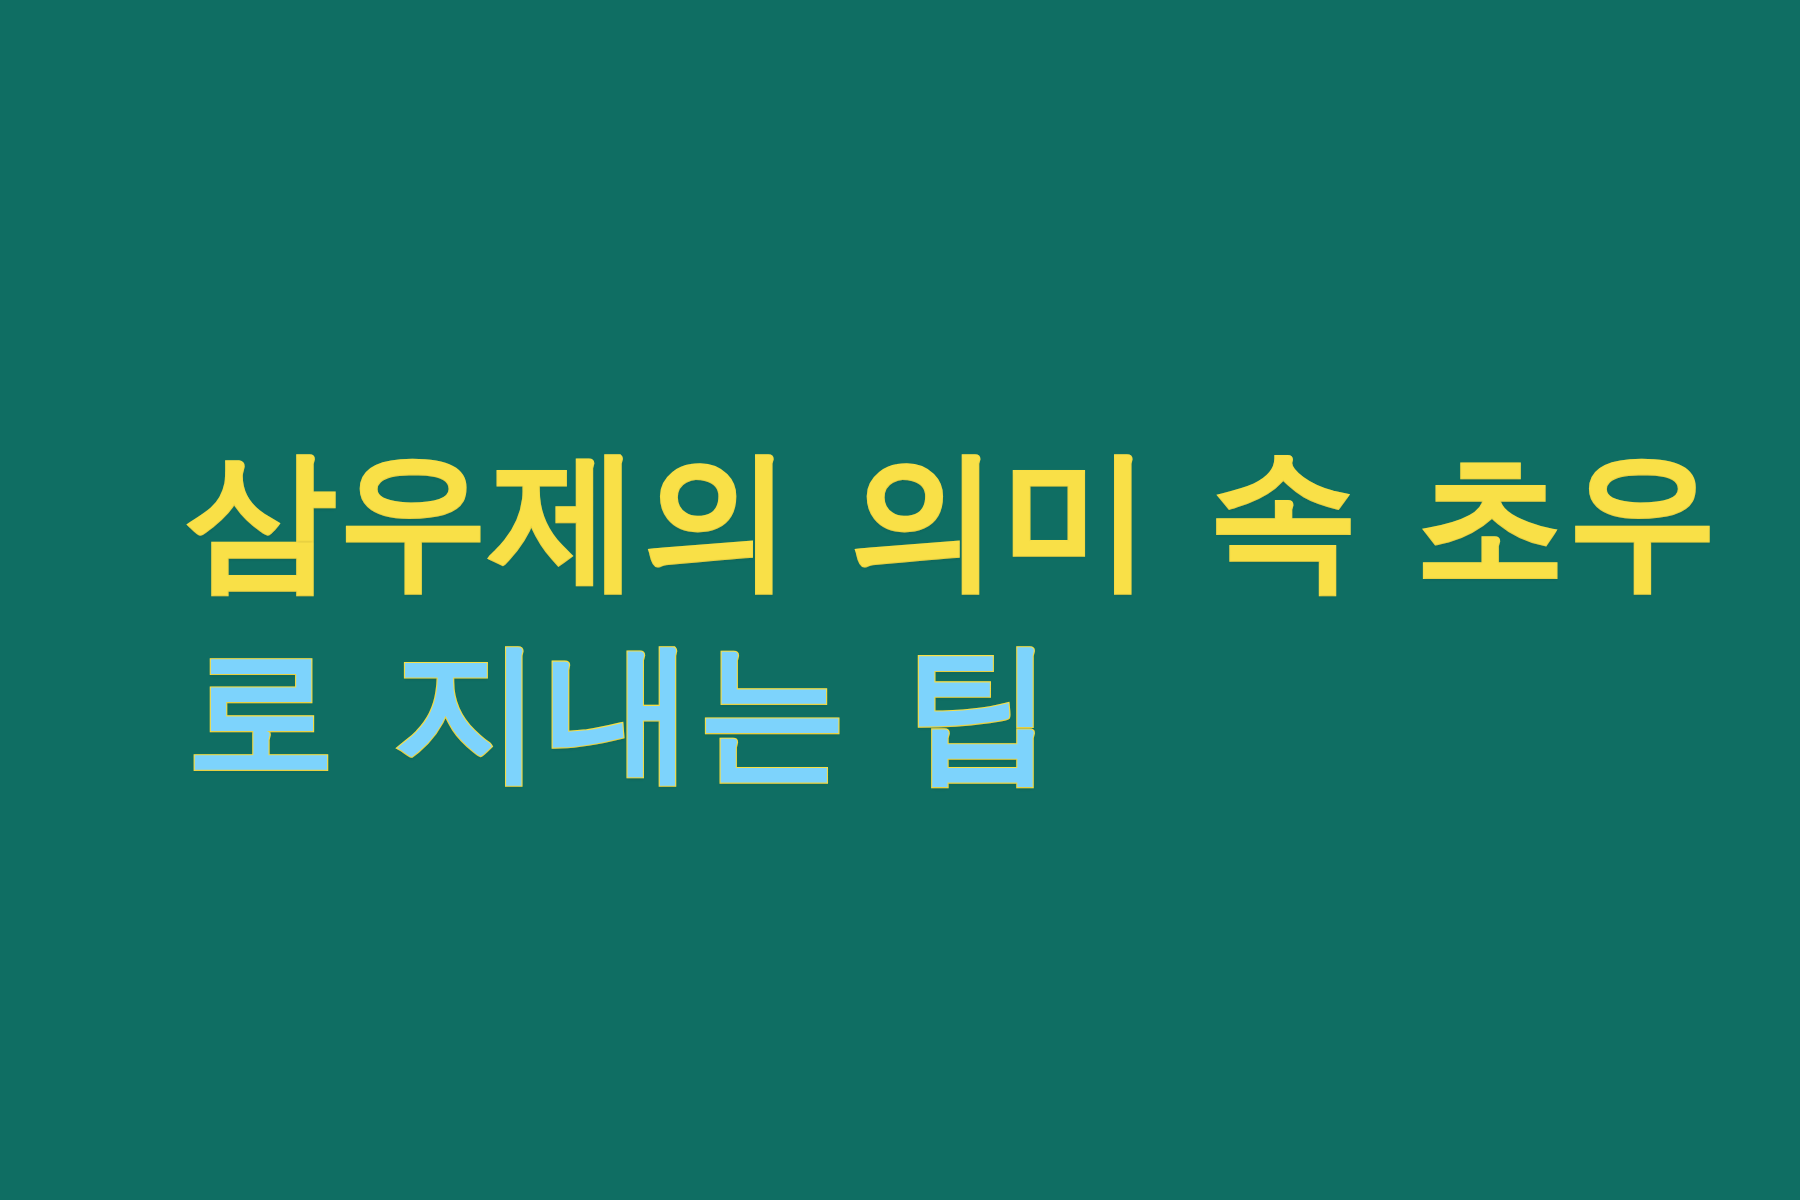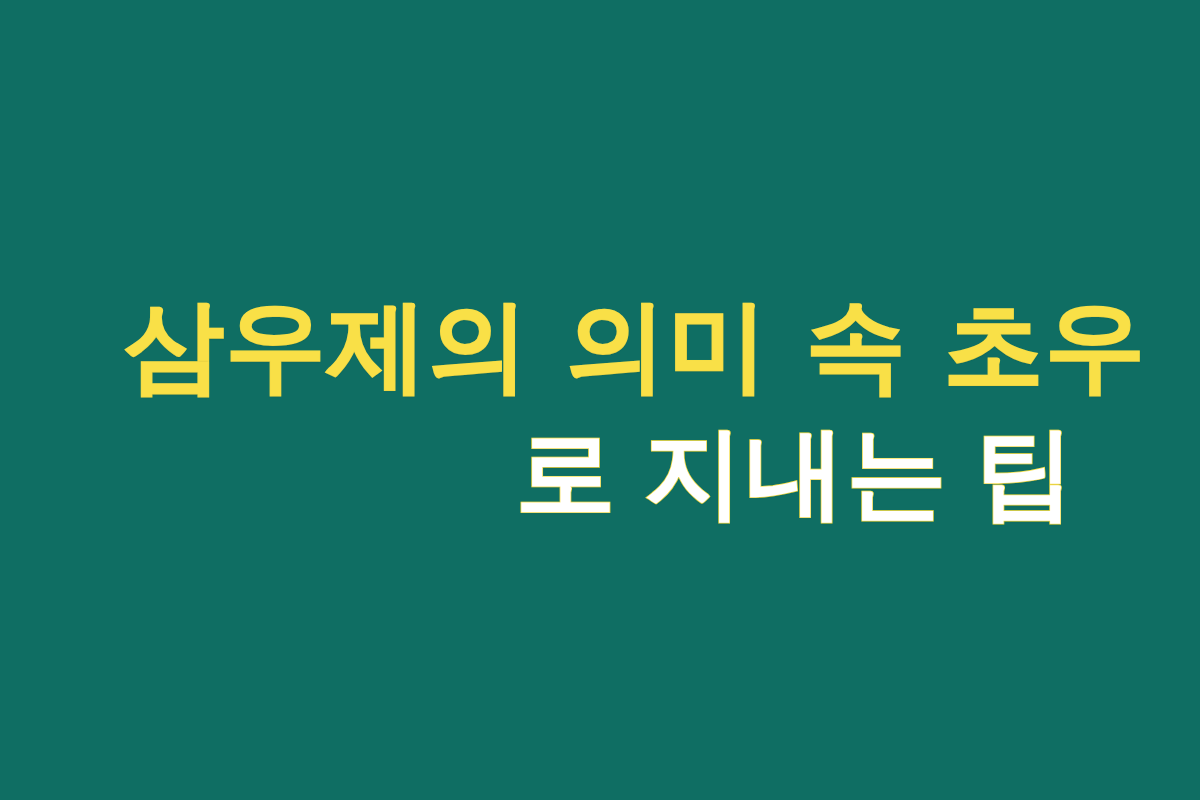--- a/index.html
+++ b/index.html
@@ -27,21 +27,21 @@
     background: #0F6E63;
   }
 
   .title-block {
     box-sizing: border-box;
     width: 952px;
     padding: 0;
     margin: 0;
     
     transform: translateY(10px);
-    text-align: right;
+    text-align: left;
   }
 
   .title-line {
     display: block;
     margin: 0;
     padding: 0;
     font-family: "DejaVu Sans", "Liberation Sans", sans-serif;
     font-size: 100px;
     font-weight: 700;
     line-height: 128px;
@@ -70,16 +70,16 @@
 </head>
 <body>
 
 <div class="card" style="background: rgb(15, 110, 99);">
 
   <div class="title-block">
 
     <span class="title-line is-full" style="color: rgb(249, 224, 71); -webkit-text-stroke: 1.5px rgb(249, 224, 71); text-shadow: rgb(249, 224, 71) 0px 0px 1px, rgba(0, 0, 0, 0.1) 0px 1px 2px;">삼우제의 의미 속 초우</span>
 
 
-    <span class="title-line is-short" style="color: #ffffff; -webkit-text-stroke: 1.5px rgb(249, 224, 71); text-shadow: rgb(249, 224, 71) 0px 0px 1px, rgba(0, 0, 0, 0.1) 0px 1px 2px; font-family: Liberation Serif, serif;">로 지내는 팁</span>
+    <span class="title-line is-short" style="color: #7dd3fc; -webkit-text-stroke: 1.5px rgb(249, 224, 71); text-shadow: rgb(249, 224, 71) 0px 0px 1px, rgba(0, 0, 0, 0.1) 0px 1px 2px;">로 지내는 팁</span>
 
   </div>
 </div>
 
 </body></html>

